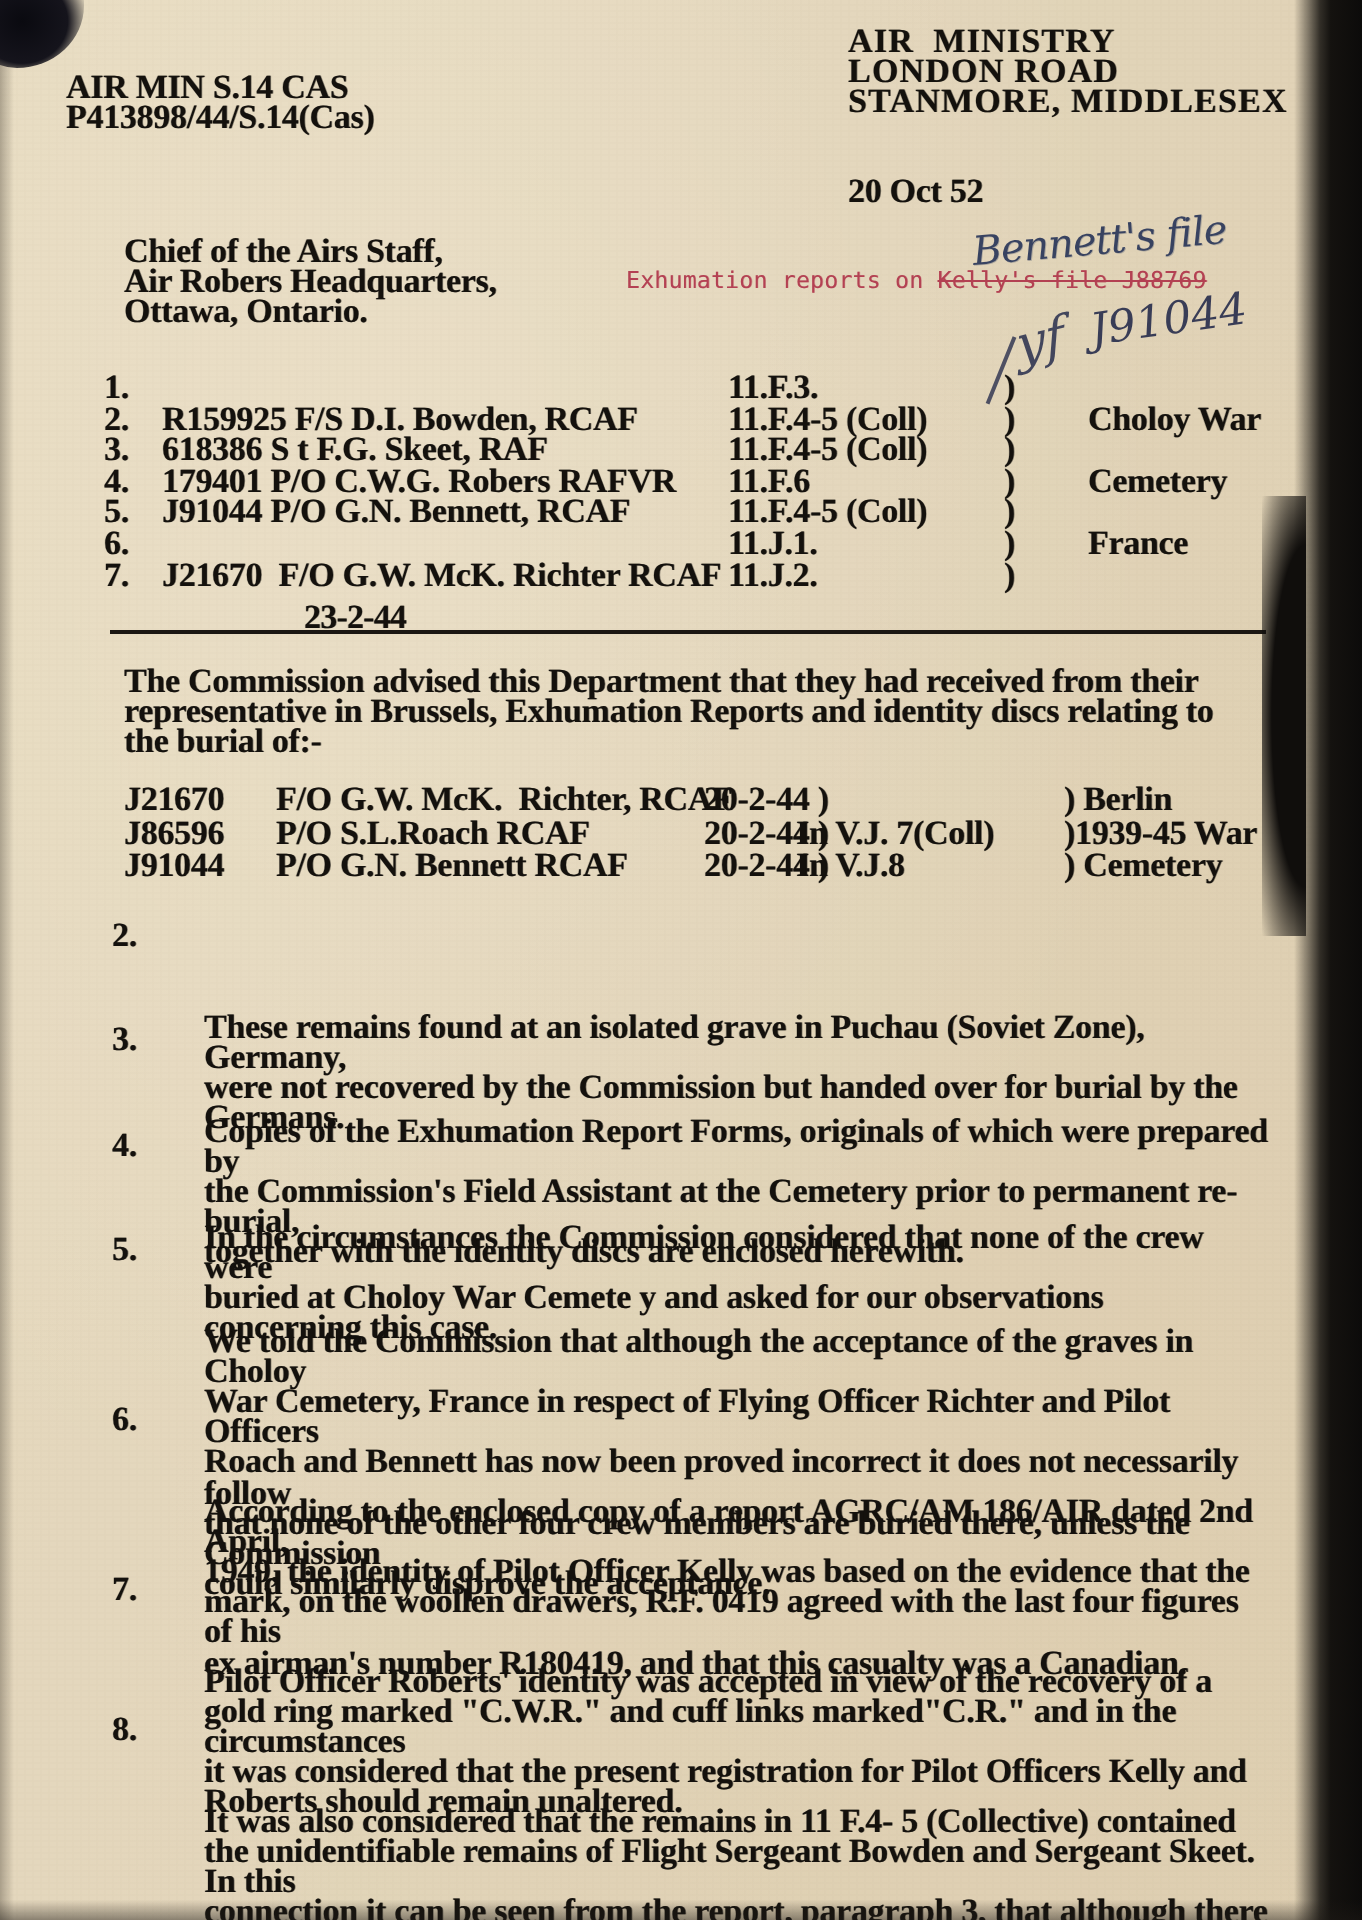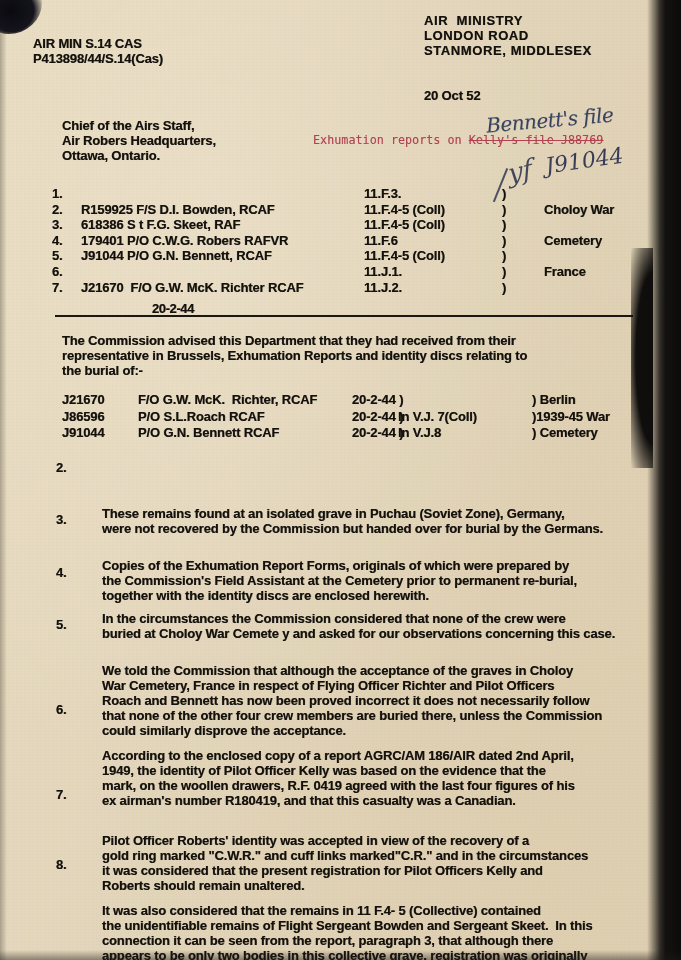--- a/index.html
+++ b/index.html
@@ -71,23 +71,23 @@
     position: absolute;
     top: 0; left: 0;
     width: 7px; height: 100%;
     background: linear-gradient(to right, rgba(40,34,26,0.30) 0%, rgba(40,34,26,0) 100%);
     pointer-events: none;
   }
 
   
   .tw {
     position: absolute;
-    font-family: Liberation Sans, sans-serif;
+    font-family: Liberation Serif, serif;
     font-weight: bold;
-    font-size: 13px;
+    font-size: 17px;
     line-height: 15.2px;
     letter-spacing: -0.15px;
     color: #14110d;
     white-space: pre;
     text-shadow: 0.35px 0.2px 0 rgba(20,17,13,0.45), -0.3px 0 0 rgba(20,17,13,0.22);
   }
   .tw.body { white-space: pre-wrap; }
 
   
   #ref-block { left: 33px; top: 36px; }
@@ -243,21 +243,21 @@
       <div class="tw cas-row" style="position: relative;"><span class="c-num">1.</span><span class="c-grave">11.F.3.</span><span class="c-brace">)</span><span class="c-cem"></span></div>
       <div class="tw cas-row" style="position: relative;"><span class="c-num">2.</span><span class="c-name">R159925 F/S D.I. Bowden, RCAF</span><span class="c-grave">11.F.4-5 (Coll)</span><span class="c-brace">)</span><span class="c-cem">Choloy War</span></div>
       <div class="tw cas-row" style="position: relative;"><span class="c-num">3.</span><span class="c-name">618386 S t F.G. Skeet, RAF</span><span class="c-grave">11.F.4-5 (Coll)</span><span class="c-brace">)</span><span class="c-cem"></span></div>
       <div class="tw cas-row" style="position: relative;"><span class="c-num">4.</span><span class="c-name">179401 P/O C.W.G. Robers RAFVR</span><span class="c-grave">11.F.6</span><span class="c-brace">)</span><span class="c-cem">Cemetery</span></div>
       <div class="tw cas-row" style="position: relative;"><span class="c-num">5.</span><span class="c-name">J91044 P/O G.N. Bennett, RCAF</span><span class="c-grave">11.F.4-5 (Coll)</span><span class="c-brace">)</span><span class="c-cem"></span></div>
       <div class="tw cas-row" style="position: relative;"><span class="c-num">6.</span><span class="c-grave">11.J.1.</span><span class="c-brace">)</span><span class="c-cem">France</span></div>
       <div class="tw cas-row" style="position: relative;"><span class="c-num">7.</span><span class="c-name">J21670  F/O G.W. McK. Richter RCAF</span><span class="c-grave">11.J.2.</span><span class="c-brace">)</span><span class="c-cem"></span></div>
     </div>
 
   <div id="divider"></div>
-  <div class="tw" id="divider-date">20-2-44</div>
+  <div class="tw" id="divider-date">23-2-44</div>
 
   <div class="tw body" id="para1">The Commission advised this Department that they had received from their
 representative in Brussels, Exhumation Reports and identity discs relating to
 the burial of:-</div>
 
   <div id="burial-table">
       <div class="tw b-row" style="position: relative;"><span class="b-id">J21670</span><span class="b-name">F/O G.W. McK.  Richter, RCAF</span><span class="b-date">20-2-44 )</span><span class="b-vj"></span><span class="b-cem">) Berlin</span></div>
       <div class="tw b-row" style="position: relative;"><span class="b-id">J86596</span><span class="b-name">P/O S.L.Roach RCAF</span><span class="b-date">20-2-44 )</span><span class="b-vj">In V.J. 7(Coll)</span><span class="b-cem">)1939-45 War</span></div>
       <div class="tw b-row" style="position: relative;"><span class="b-id">J91044</span><span class="b-name">P/O G.N. Bennett RCAF</span><span class="b-date">20-2-44 )</span><span class="b-vj">In V.J.8</span><span class="b-cem">) Cemetery</span></div>
     </div>

